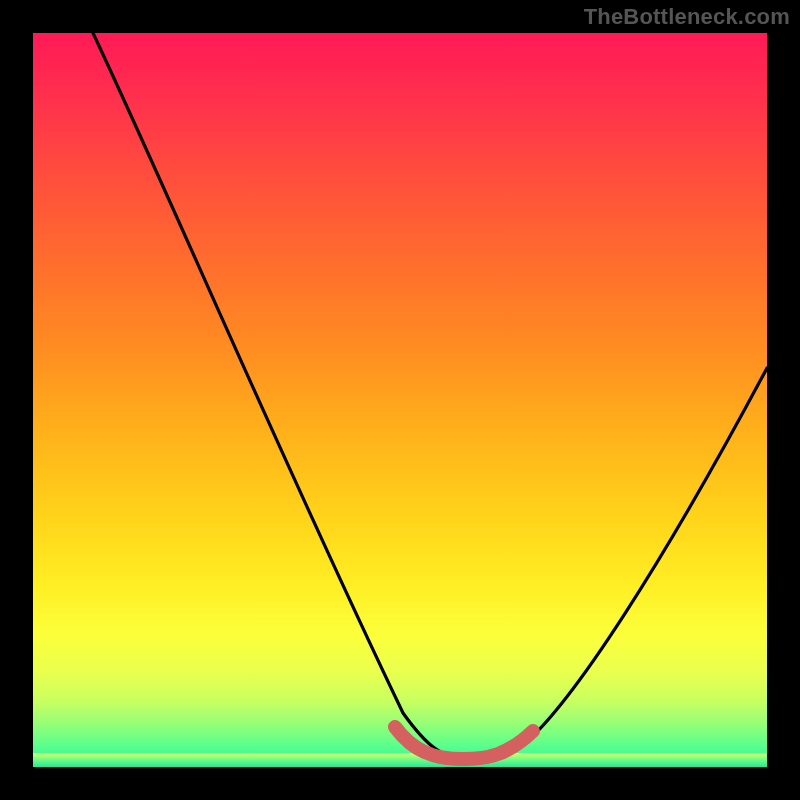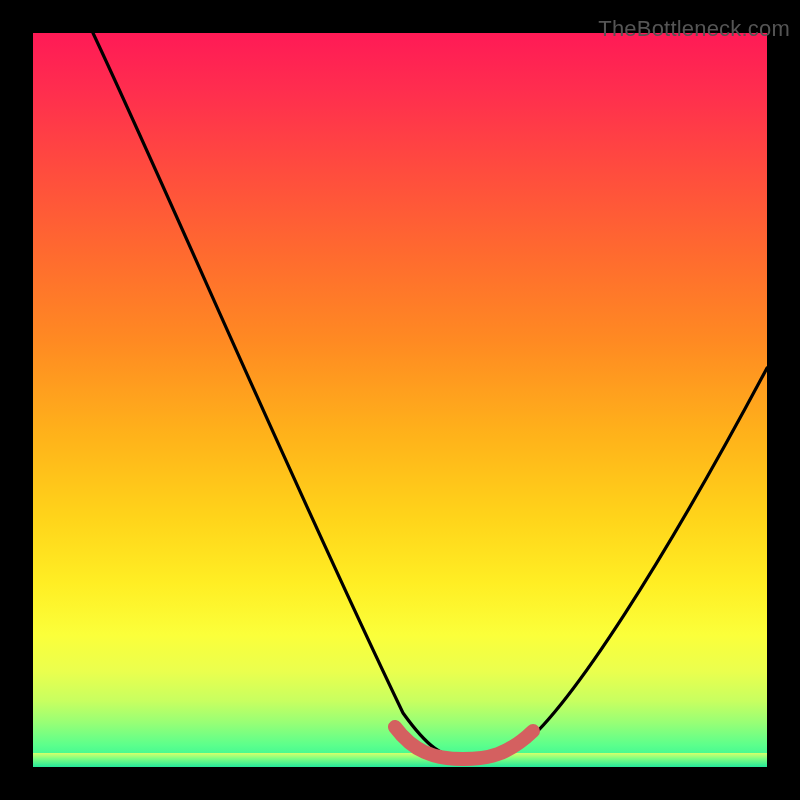--- a/index.html
+++ b/index.html
@@ -16,24 +16,23 @@
     width: 800px;
     height: 800px;
     background: #000;
   }
   .watermark {
     position: absolute;
     top: 4px;
     right: 10px;
     color: #555;
     font-size: 22px;
-    font-weight: 400;
+    font-weight: 700;
     letter-spacing: 0.2px;
     z-index: 20;
-    margin-top: 12px;
   }
   .plot-wrap {
     position: absolute;
     left: 33px;
     top: 33px;
     width: 734px;
     height: 734px;
     overflow: hidden;
   }
   .gradient {

